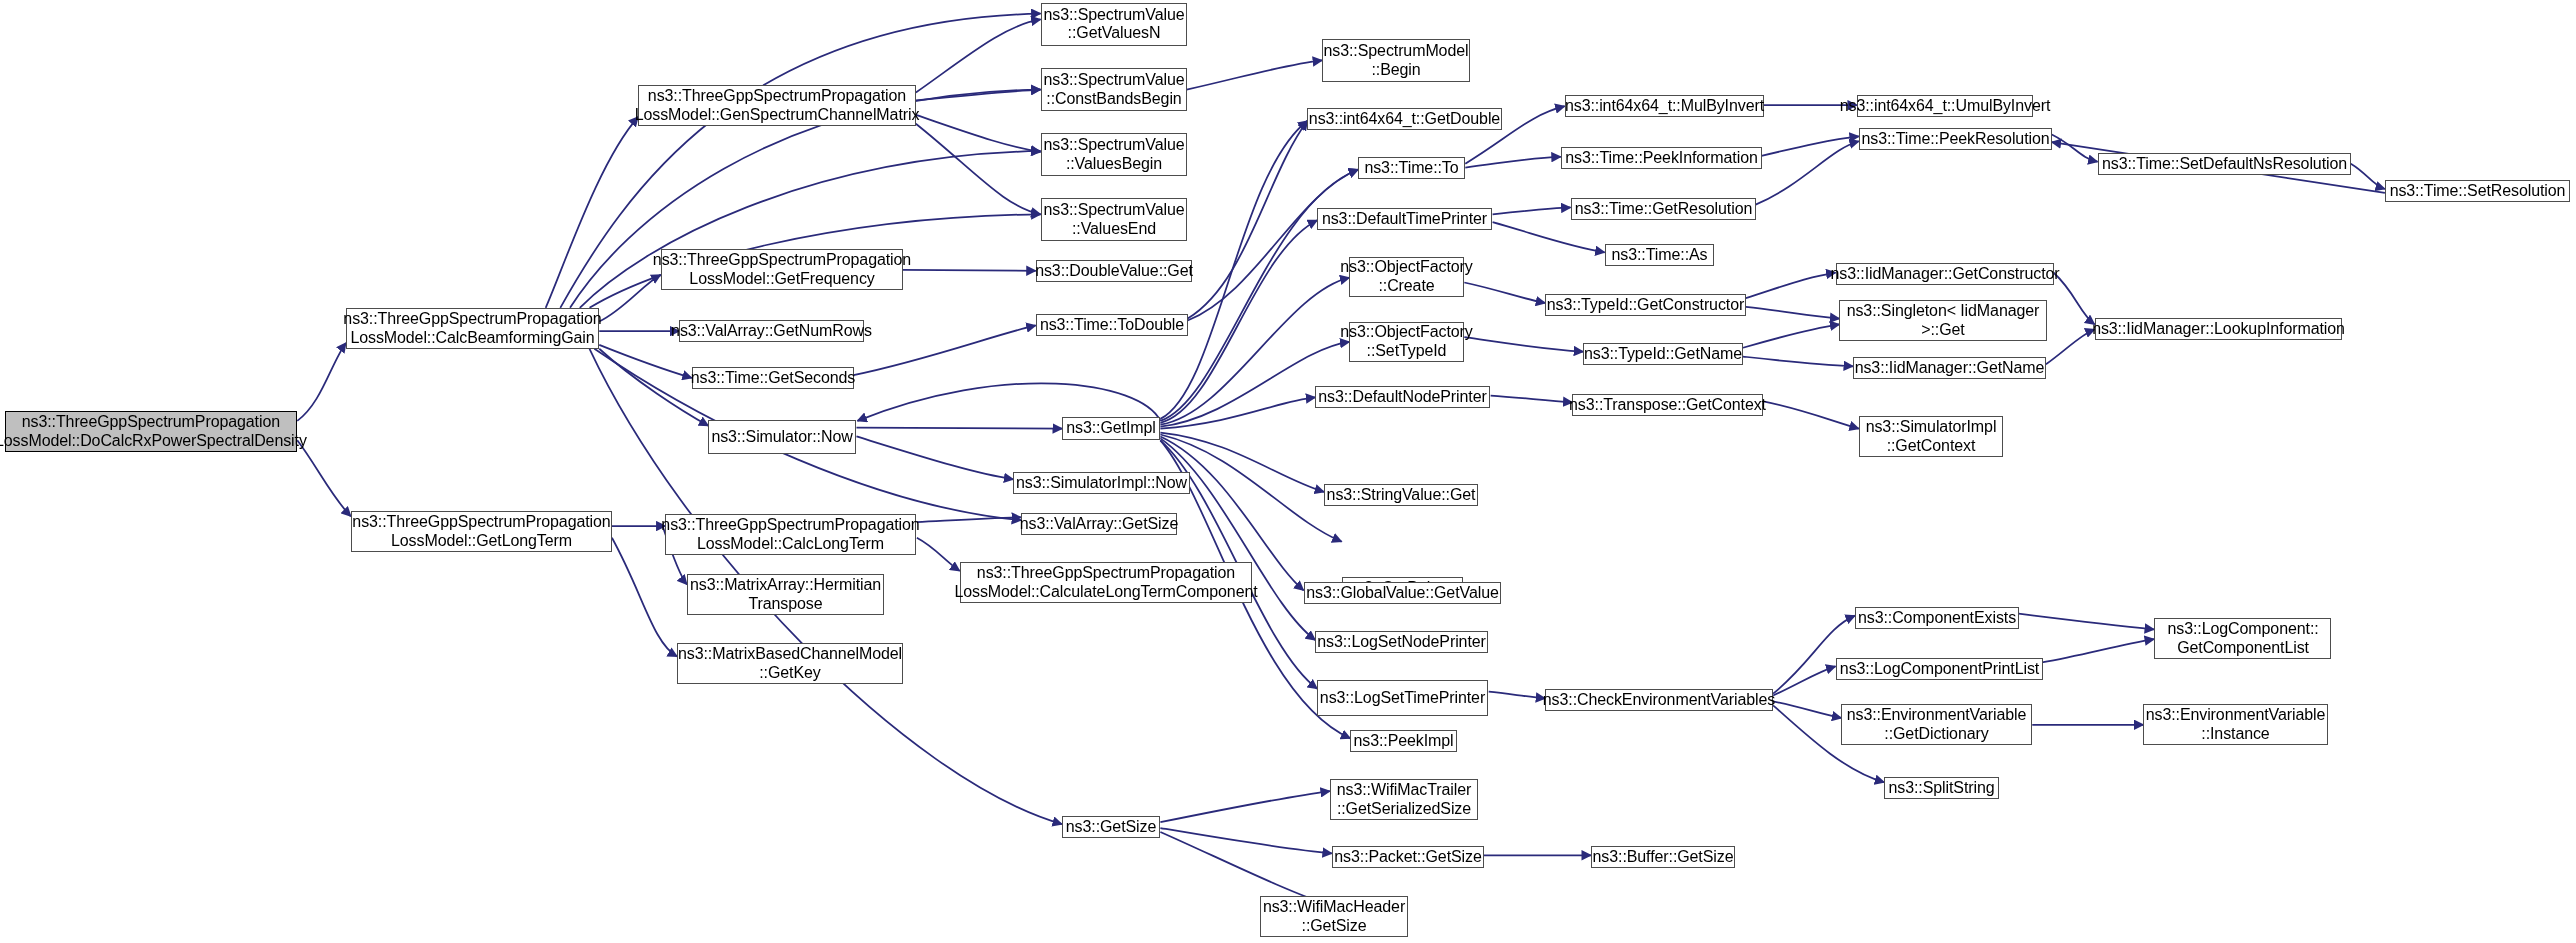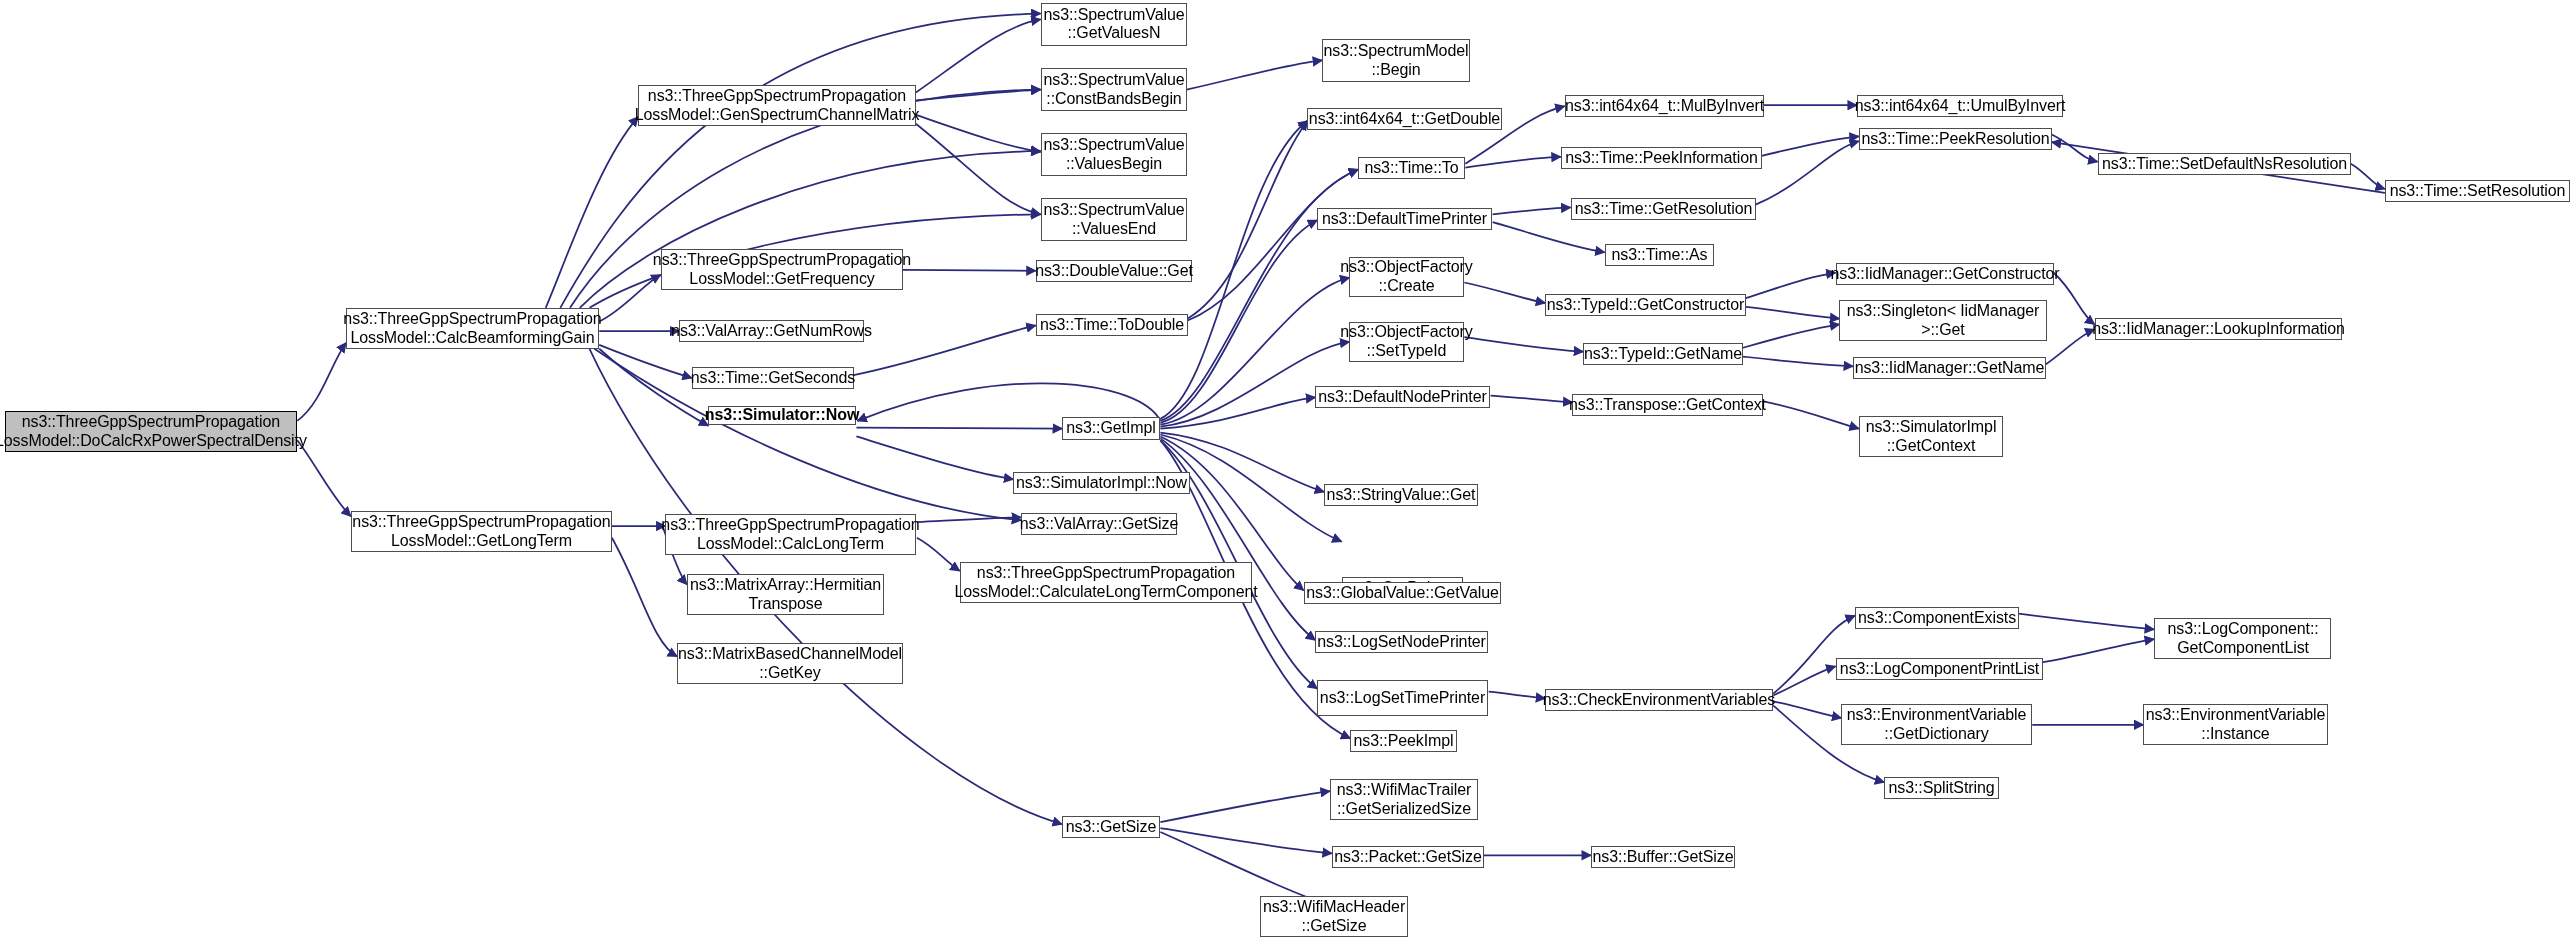--- a/index.html
+++ b/index.html
@@ -153,21 +153,21 @@
       <div class="node" style="left: 1041px; top: 198px; width: 146px; height: 43px;">ns3::SpectrumValue
 ::ValuesEnd</div>
       <div class="node" style="left: 1322px; top: 39px; width: 148px; height: 43px;">ns3::SpectrumModel
 ::Begin</div>
       <div class="node" style="left: 661px; top: 249px; width: 242px; height: 41px;">ns3::ThreeGppSpectrumPropagation
 LossModel::GetFrequency</div>
       <div class="node" style="left: 1036px; top: 260px; width: 156px; height: 22.4px;">ns3::DoubleValue::Get</div>
       <div class="node" style="left: 679px; top: 320px; width: 185px; height: 22.4px;">ns3::ValArray::GetNumRows</div>
       <div class="node" style="left: 692px; top: 367px; width: 162px; height: 22.4px;">ns3::Time::GetSeconds</div>
       <div class="node" style="left: 1036px; top: 314px; width: 152px; height: 22.4px;">ns3::Time::ToDouble</div>
-      <div class="node" style="left: 708px; top: 406px; width: 148px; height: 19px; font-weight: bold;">ns3::Simulator::Now</div>
+      <div class="node" style="left: 708px; top: 420px; width: 148px; height: 34px;">ns3::Simulator::Now</div>
       <div class="node" style="left: 1062px; top: 417px; width: 98px; height: 23.4px;">ns3::GetImpl</div>
       <div class="node" style="left: 1013px; top: 472px; width: 177px; height: 22.4px;">ns3::SimulatorImpl::Now</div>
       <div class="node" style="left: 1307px; top: 108px; width: 195px; height: 22.4px;">ns3::int64x64_t::GetDouble</div>
       <div class="node" style="left: 1358px; top: 157px; width: 107px; height: 22.4px;">ns3::Time::To</div>
       <div class="node" style="left: 1317px; top: 208px; width: 175px; height: 22.4px;">ns3::DefaultTimePrinter</div>
       <div class="node" style="left: 1349px; top: 257px; width: 115px; height: 40px;">ns3::ObjectFactory
 ::Create</div>
       <div class="node" style="left: 1349px; top: 322px; width: 115px; height: 40px;">ns3::ObjectFactory
 ::SetTypeId</div>
       <div class="node" style="left: 1315px; top: 386px; width: 175px; height: 22.4px;">ns3::DefaultNodePrinter</div>
@@ -177,21 +177,21 @@
       <div class="node" style="left: 1315px; top: 631px; width: 173px; height: 22.4px;">ns3::LogSetNodePrinter</div>
       <div class="node" style="left: 1317px; top: 680px; width: 171px; height: 36px;">ns3::LogSetTimePrinter</div>
       <div class="node" style="left: 1350px; top: 730px; width: 107px; height: 22.4px;">ns3::PeekImpl</div>
       <div class="node" style="left: 1565px; top: 95px; width: 199px; height: 22.4px;">ns3::int64x64_t::MulByInvert</div>
       <div class="node" style="left: 1561px; top: 147px; width: 201px; height: 22.4px;">ns3::Time::PeekInformation</div>
       <div class="node" style="left: 1571px; top: 198px; width: 185px; height: 22.4px;">ns3::Time::GetResolution</div>
       <div class="node" style="left: 1605px; top: 244px; width: 109px; height: 22.4px;">ns3::Time::As</div>
       <div class="node" style="left: 1545px; top: 294px; width: 201px; height: 22.4px;">ns3::TypeId::GetConstructor</div>
       <div class="node" style="left: 1583px; top: 343px; width: 160px; height: 22.4px;">ns3::TypeId::GetName</div>
       <div class="node" style="left: 1859px; top: 128px; width: 193px; height: 22.4px;">ns3::Time::PeekResolution</div>
-      <div class="node" style="left: 1857px; top: 95px; width: 206px; height: 22.4px;">ns3::int64x64_t::UmulByInvert</div>
+      <div class="node" style="left: 1857px; top: 95px; width: 176px; height: 22.4px;">ns3::int64x64_t::UmulByInvert</div>
       <div class="node" style="left: 1836px; top: 263px; width: 218px; height: 22.4px;">ns3::IidManager::GetConstructor</div>
       <div class="node" style="left: 1839px; top: 300px; width: 208px; height: 41px;">ns3::Singleton&lt; IidManager
 &gt;::Get</div>
       <div class="node" style="left: 1853px; top: 357px; width: 193px; height: 22.4px;">ns3::IidManager::GetName</div>
       <div class="node" style="left: 1572px; top: 394px; width: 191px; height: 22.4px;">ns3::Transpose::GetContext</div>
       <div class="node" style="left: 1859px; top: 416px; width: 144px; height: 41px;">ns3::SimulatorImpl
 ::GetContext</div>
       <div class="node" style="left: 2098px; top: 153px; width: 253px; height: 22.4px;">ns3::Time::SetDefaultNsResolution</div>
       <div class="node" style="left: 2385px; top: 180px; width: 185px; height: 22.4px;">ns3::Time::SetResolution</div>
       <div class="node" style="left: 2095px; top: 318px; width: 247px; height: 22.4px;">ns3::IidManager::LookupInformation</div>

